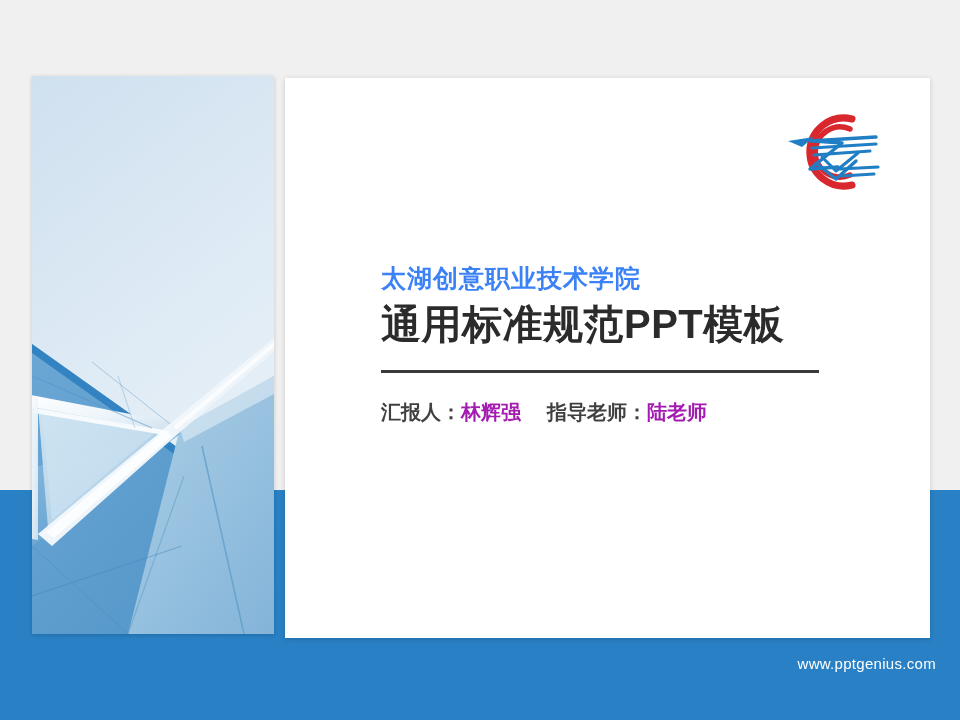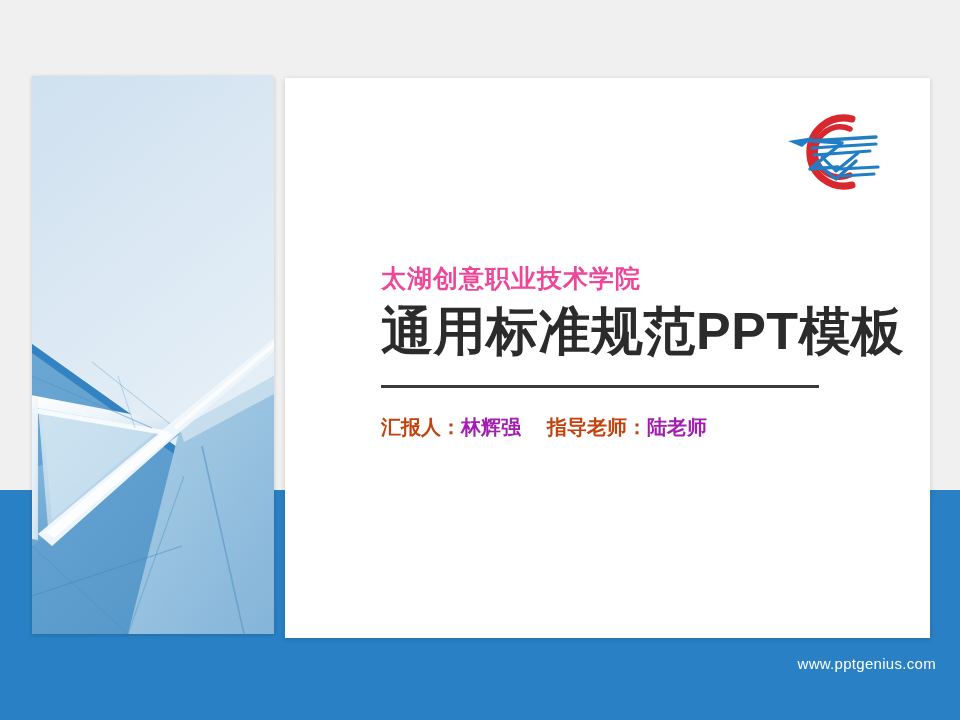--- a/index.html
+++ b/index.html
@@ -74,29 +74,29 @@
   .text-block {
     position: absolute;
     left: 96px;
     top: 185px;
     width: 460px;
   }
 
   .school-name {
     font-size: 25px;
     font-weight: bold;
-    color: #ec4899;
+    color: #3b82f6;
     letter-spacing: 1px;
     line-height: 1.25;
     margin: 0 0 6px 0;
     white-space: nowrap;
   }
 
   .main-title {
-    font-size: 52px;
+    font-size: 40px;
     font-weight: bold;
     color: #2b2b2b;
     letter-spacing: 0.5px;
     line-height: 1.2;
     margin: 0;
     white-space: nowrap;
   }
 
   .divider {
     width: 438px;
@@ -105,21 +105,21 @@
     margin: 22px 0 0 0;
   }
 
   .presenter-row {
     margin-top: 26px;
     font-size: 20px;
     font-weight: bold;
     line-height: 1.3;
     white-space: nowrap;
   }
-  .lbl { color: #c2410c; }
+  .lbl { color: #404040; }
   .val { color: #a21caf; }
   .gap { display: inline-block; width: 26px; }
 
   
   .footer-url {
     position: absolute;
     right: 24px;
     bottom: 48px;
     color: #ffffff;
     font-size: 15px;

